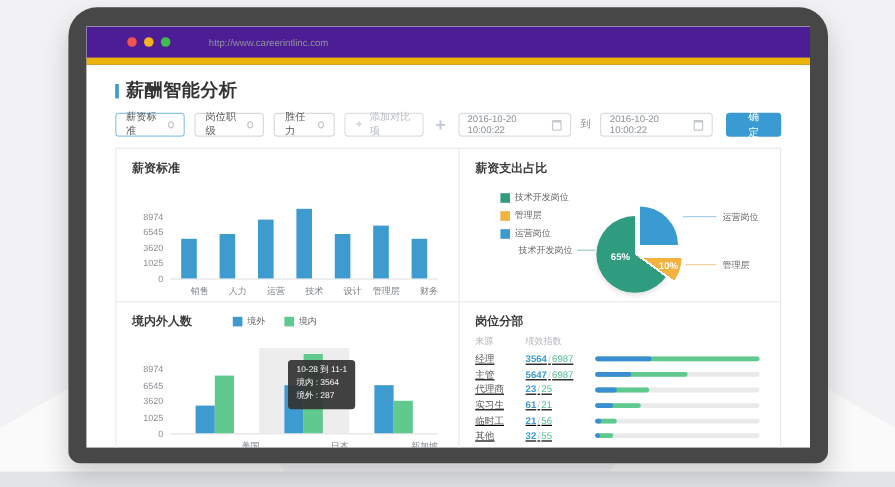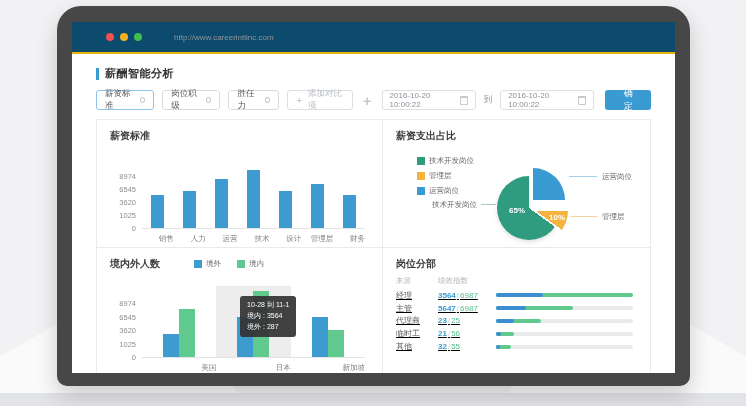--- a/index.html
+++ b/index.html
@@ -12,29 +12,29 @@
   .wedge.r { right:-110px; bottom:-110px; width:340px; height:180px; transform:rotate(30deg); }
   .floor-strip { position:absolute; left:0; bottom:0; width:746px; height:13px; background:#e3e4e7; }
 
   
   .laptop { position:absolute; left:57px; top:6px; width:633px; height:380px;
             background:#474747; border-radius:24px 24px 10px 10px;
             box-shadow:0 10px 22px rgba(0,0,0,.18); }
   .screen { position:absolute; left:15px; right:15px; top:16px; bottom:13px; background:#fff; overflow:hidden; }
 
   
-  .chrome { height:32px; background:#0c4a6e; border-bottom:2px solid #eab308; display:flex; align-items:center; padding-left:34px; }
+  .chrome { height:32px; background:#4c1d95; border-bottom:6px solid #eab308; display:flex; align-items:center; padding-left:34px; }
   .dot { width:8px; height:8px; border-radius:50%; margin-right:6px; }
   .dot.red { background:#ee5253; } .dot.yellow { background:#f6b11f; } .dot.green { background:#41bc4e; }
   .url { margin-left:26px; font-size:8px; color:#8f959b; }
 
   .content { position:relative; padding:7px 24px 0 24px; }
   .title-row { display:flex; align-items:center; margin:5px 0 9px; }
   .title-bar { width:3px; height:12px; background:#3a9ad2; margin-right:6px; }
-  .page-title { font-size:11px; font-weight:bold; color:#333; letter-spacing:.5px; }
+  .page-title { font-size:15px; font-weight:bold; color:#333; letter-spacing:.5px; }
 
   
   .filter-row { display:flex; align-items:center; gap:8px; }
   .chip { height:20px; padding:0 8px; border:1px solid #d9dcdf; border-radius:3px; background:#fff;
           display:flex; align-items:center; gap:6px; font-size:8.5px; color:#555; cursor:pointer; }
   .chip.active { border-color:#8ec6ea; }
   .circ { width:6px; height:6px; border:1px solid #c6cacd; border-radius:50%; }
   .chip.add { color:#b8bdc2; border-color:#dddfe2; }
   .chip.add .pl { font-size:10px; color:#c3c8cd; }
   .plus { color:#c4cbd2; font-size:15px; font-weight:bold; margin:0 2px; }
@@ -327,20 +327,28 @@
 
           <div class="trow">
             <span class="c-label">代理商</span>
             <span class="c-vals"><span class="v1">23</span><span class="sep">/</span><span class="v2">25</span></span>
             <span class="c-bar">
                   <span class="seg g" style="width: 33%;"></span>
                   <span class="seg b" style="width: 13%;"></span>
                 </span>
           </div>
 
+          <div class="trow">
+            <span class="c-label">实习生</span>
+            <span class="c-vals"><span class="v1">61</span><span class="sep">/</span><span class="v2">21</span></span>
+            <span class="c-bar">
+                  <span class="seg g" style="width: 28%;"></span>
+                  <span class="seg b" style="width: 11%;"></span>
+                </span>
+          </div>
 
           <div class="trow">
             <span class="c-label">临时工</span>
             <span class="c-vals"><span class="v1">21</span><span class="sep">/</span><span class="v2">56</span></span>
             <span class="c-bar">
                   <span class="seg g" style="width: 13%;"></span>
                   <span class="seg b" style="width: 4%;"></span>
                 </span>
           </div>
 

